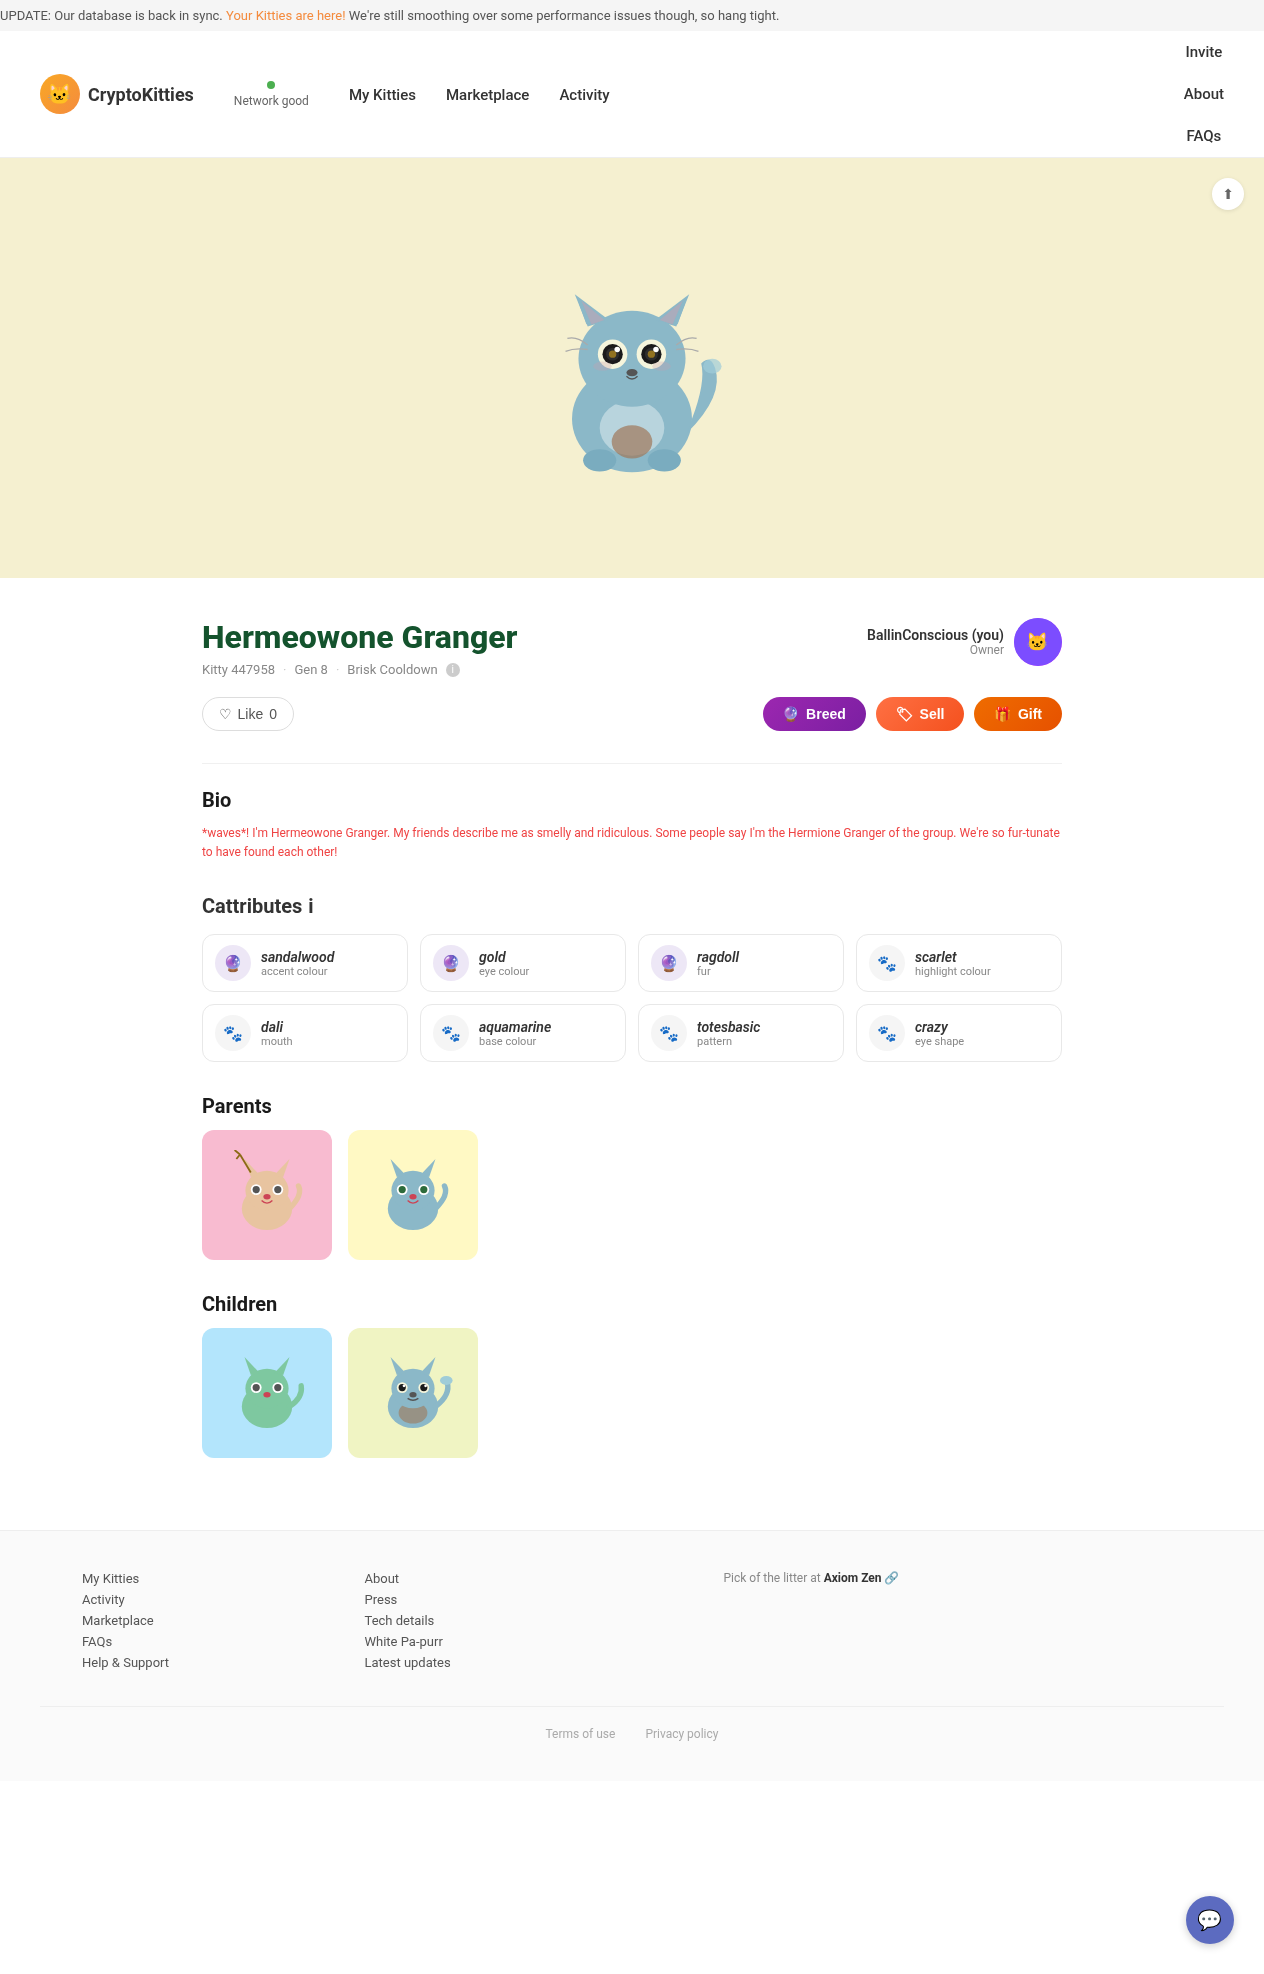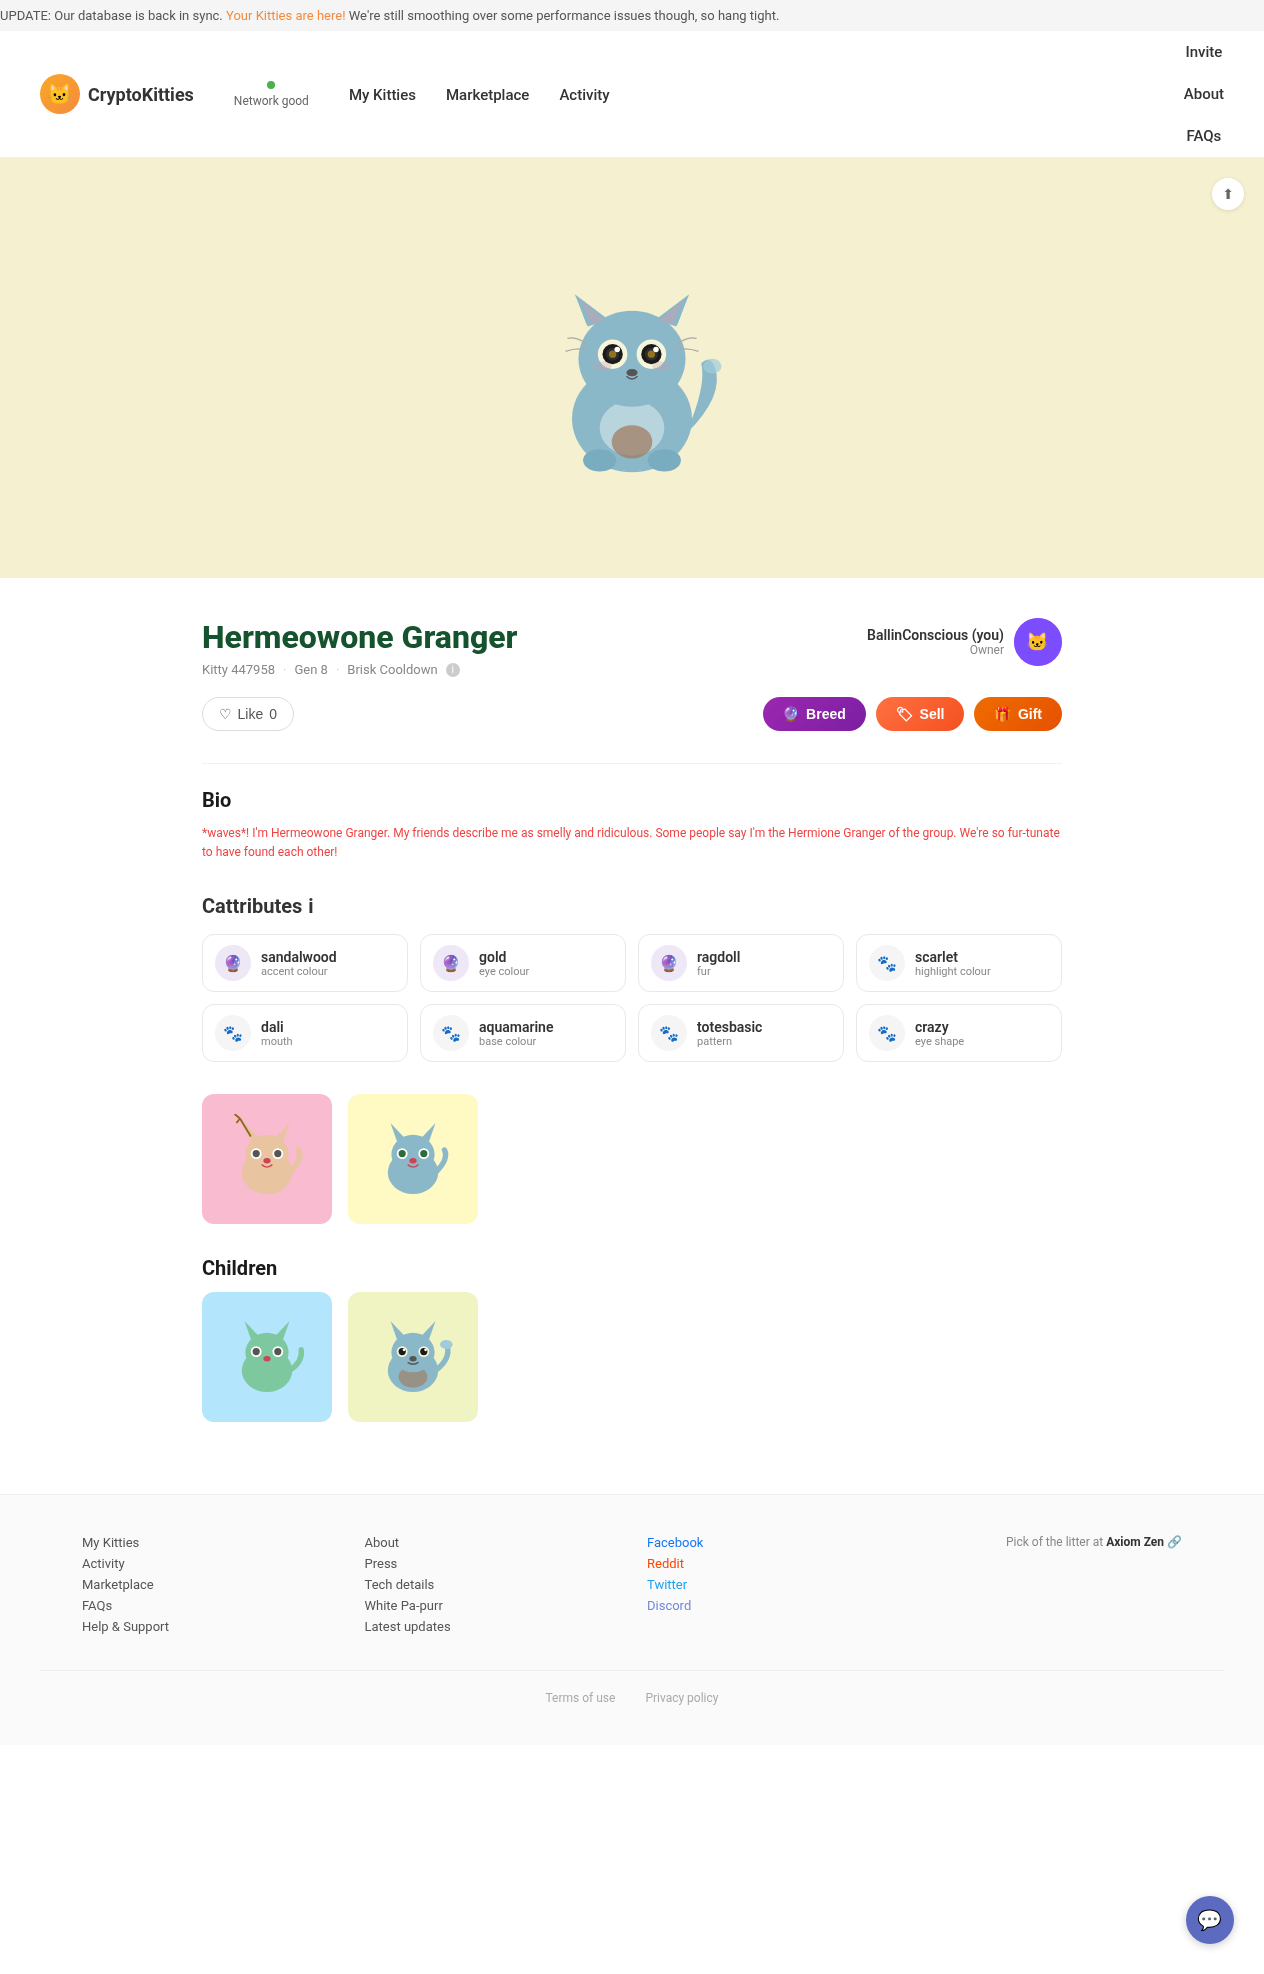--- a/index.html
+++ b/index.html
@@ -312,20 +312,21 @@
       font-size: 16px;
       flex-shrink: 0;
     }
     .cattribute-icon.purple { background: #ede7f6; }
     .cattribute-icon.gray { background: #f5f5f5; }
     .cattribute-info {}
     .cattribute-name {
       font-size: 14px;
       font-weight: 600;
       color: #333;
+      font-style: italic;
     }
     .cattribute-type {
       font-size: 11px;
       color: #888;
     }
 
     
     .parents-section, .children-section { margin-bottom: 32px; }
     .kitty-cards-row {
       display: flex;
@@ -620,20 +621,21 @@
         <div class="cattribute-info">
           <div class="cattribute-name">crazy</div>
           <div class="cattribute-type">eye shape</div>
         </div>
       </div>
 
     </div>
   </div>
 
   <div class="parents-section">
+    <h2 class="section-title">Parents</h2>
     <div class="kitty-cards-row">
       <div class="kitty-card pink">
         <svg viewBox="0 0 100 100" width="90" height="90">
           <ellipse cx="50" cy="65" rx="28" ry="24" fill="#e8c4a0"></ellipse>
           <ellipse cx="50" cy="45" rx="24" ry="22" fill="#e8c4a0"></ellipse>
           <polygon points="32,30 25,10 42,28" fill="#e8c4a0"></polygon>
           <polygon points="68,30 75,10 58,28" fill="#e8c4a0"></polygon>
 
           <line x1="32" y1="25" x2="20" y2="5" stroke="#8b6914" stroke-width="2"></line>
           <line x1="20" y1="5" x2="14" y2="0" stroke="#8b6914" stroke-width="2"></line>
@@ -720,26 +722,20 @@
       <a href="#">FAQs</a>
       <a href="#">Help &amp; Support</a>
     </div>
     <div class="footer-col">
       <a href="#">About</a>
       <a href="#">Press</a>
       <a href="#">Tech details</a>
       <a href="#">White Pa-purr</a>
       <a href="#">Latest updates</a>
     </div>
-    <div class="footer-col">
-      <a href="#" class="facebook">Facebook</a>
-      <a href="#" class="reddit">Reddit</a>
-      <a href="#" class="twitter">Twitter</a>
-      <a href="#" class="discord">Discord</a>
-    </div>
     <div class="footer-col axiom-zen">
       <span>Pick of the litter at</span>
       <strong>Axiom Zen</strong>
       <span> 🔗</span>
     </div>
   </div>
   <div class="footer-bottom">
     <a href="#">Terms of use</a>
     <a href="#">Privacy policy</a>
   </div>

